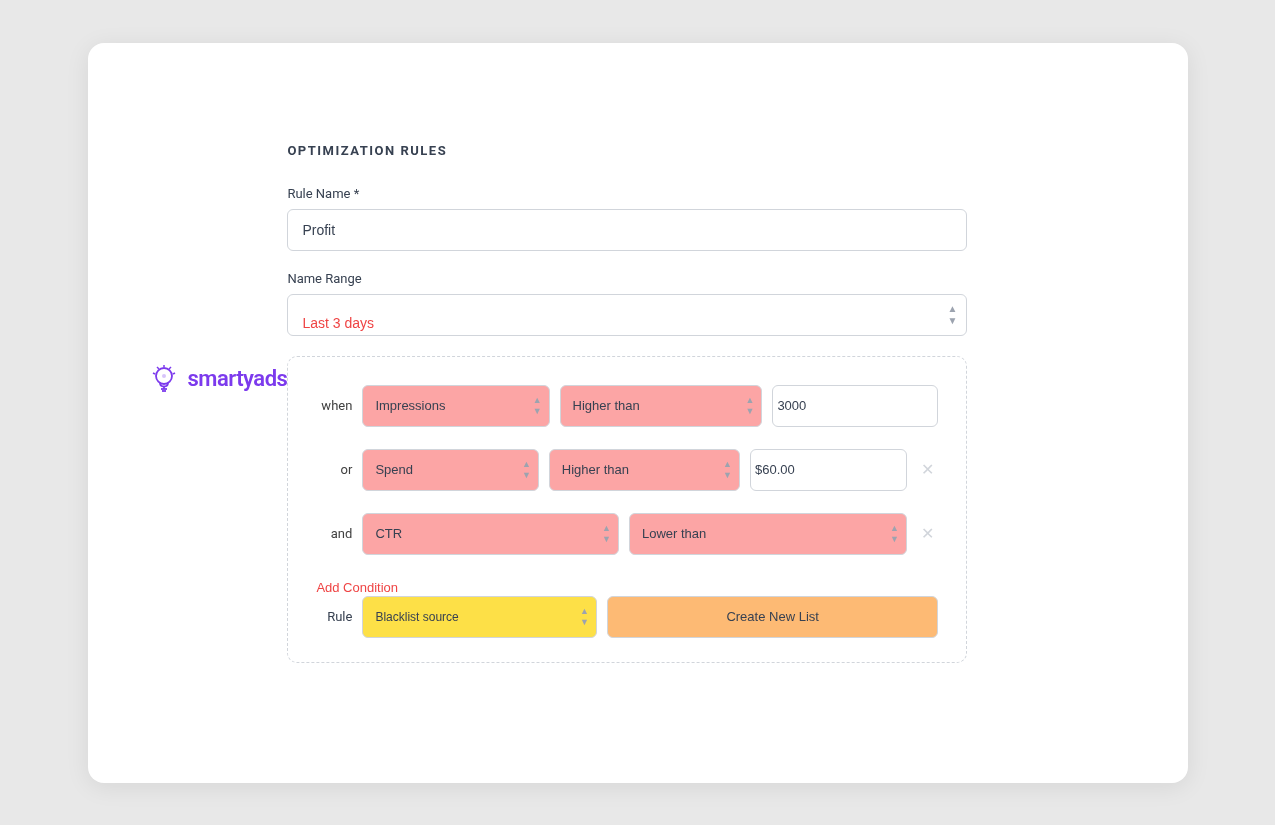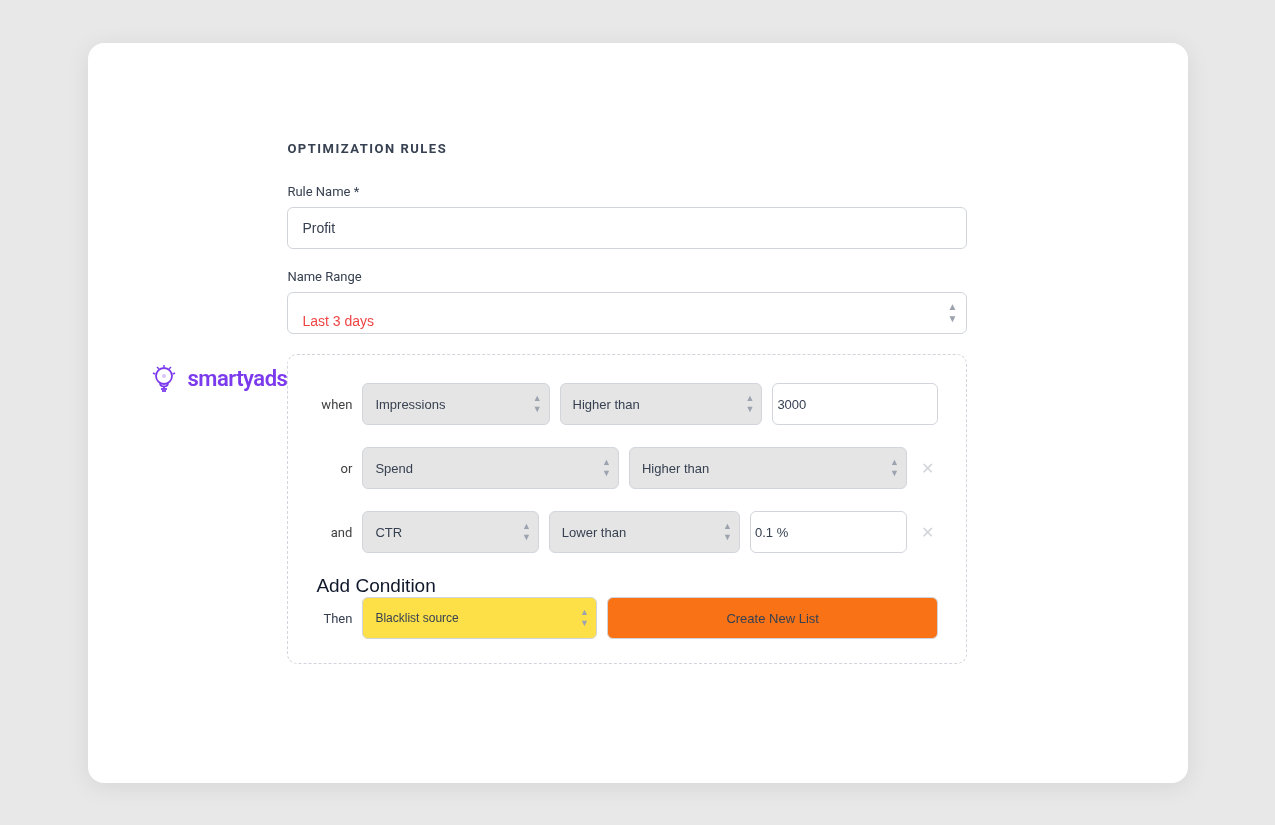--- a/index.html
+++ b/index.html
@@ -147,21 +147,21 @@
 
     .condition-select-sm select,
     .condition-select-md select {
       width: 100%;
       height: 42px;
       border: 1.5px solid #d1d5db;
       border-radius: 6px;
       padding: 0 30px 0 12px;
       font-size: 13px;
       color: #374151;
-      background: #e5e5e5;
+      background: #fca5a5;
       appearance: none;
       outline: none;
       cursor: pointer;
     }
 
     .condition-arrows {
       position: absolute;
       right: 8px;
       top: 50%;
       transform: translateY(-50%);
@@ -193,22 +193,22 @@
       color: #d1d5db;
       font-size: 16px;
       padding: 4px;
       display: flex;
       align-items: center;
       justify-content: center;
       flex-shrink: 0;
     }
 
     .add-condition-link {
-      color: #0f172a;
-      font-size: 19px;
+      color: #ef4444;
+      font-size: 13px;
       cursor: pointer;
       background: none;
       border: none;
       padding: 0;
       display: inline-block;
       text-decoration: none;
     }
 
     .then-row {
       display: flex;
@@ -238,21 +238,21 @@
       font-size: 12px;
       color: #374151;
       background: #fde047;
       appearance: none;
       outline: none;
       cursor: pointer;
     }
 
     .create-list-btn {
       height: 42px;
-      background: #f97316;
+      background: #fdba74;
       border: 1.5px solid #d1d5db;
       border-radius: 6px;
       padding: 0 24px;
       font-size: 13px;
       color: #374151;
       cursor: pointer;
       white-space: nowrap;
       flex: 1.2;
     }
   </style>
@@ -363,20 +363,21 @@
             <option>Higher than</option>
             <option>Lower than</option>
             <option>Equal to</option>
           </select>
           <div class="condition-arrows">
             <span>▲</span>
             <span>▼</span>
           </div>
         </div>
 
+        <input type="text" class="condition-value-input" value="$60.00" style="">
 
         <button class="remove-btn">✕</button>
       </div>
 
       
       <div class="condition-row">
         <span class="condition-label">and</span>
 
         <div class="condition-select-sm">
           <select>
@@ -398,31 +399,30 @@
             <option>Higher than</option>
             <option selected="">Lower than</option>
             <option>Equal to</option>
           </select>
           <div class="condition-arrows">
             <span>▲</span>
             <span>▼</span>
           </div>
         </div>
 
-        <input type="text" class="condition-value-input" value="0.1 %" style="">
 
         <button class="remove-btn">✕</button>
       </div>
 
       
       <button class="add-condition-link">Add Condition</button>
 
       
       <div class="then-row">
-        <span class="then-label">Then</span>
+        <span class="then-label">Rule</span>
 
         <div class="then-select">
           <select>
             <option>Blacklist source</option>
             <option>Whitelist source</option>
             <option>Pause campaign</option>
           </select>
           <div class="condition-arrows">
             <span>▲</span>
             <span>▼</span>

